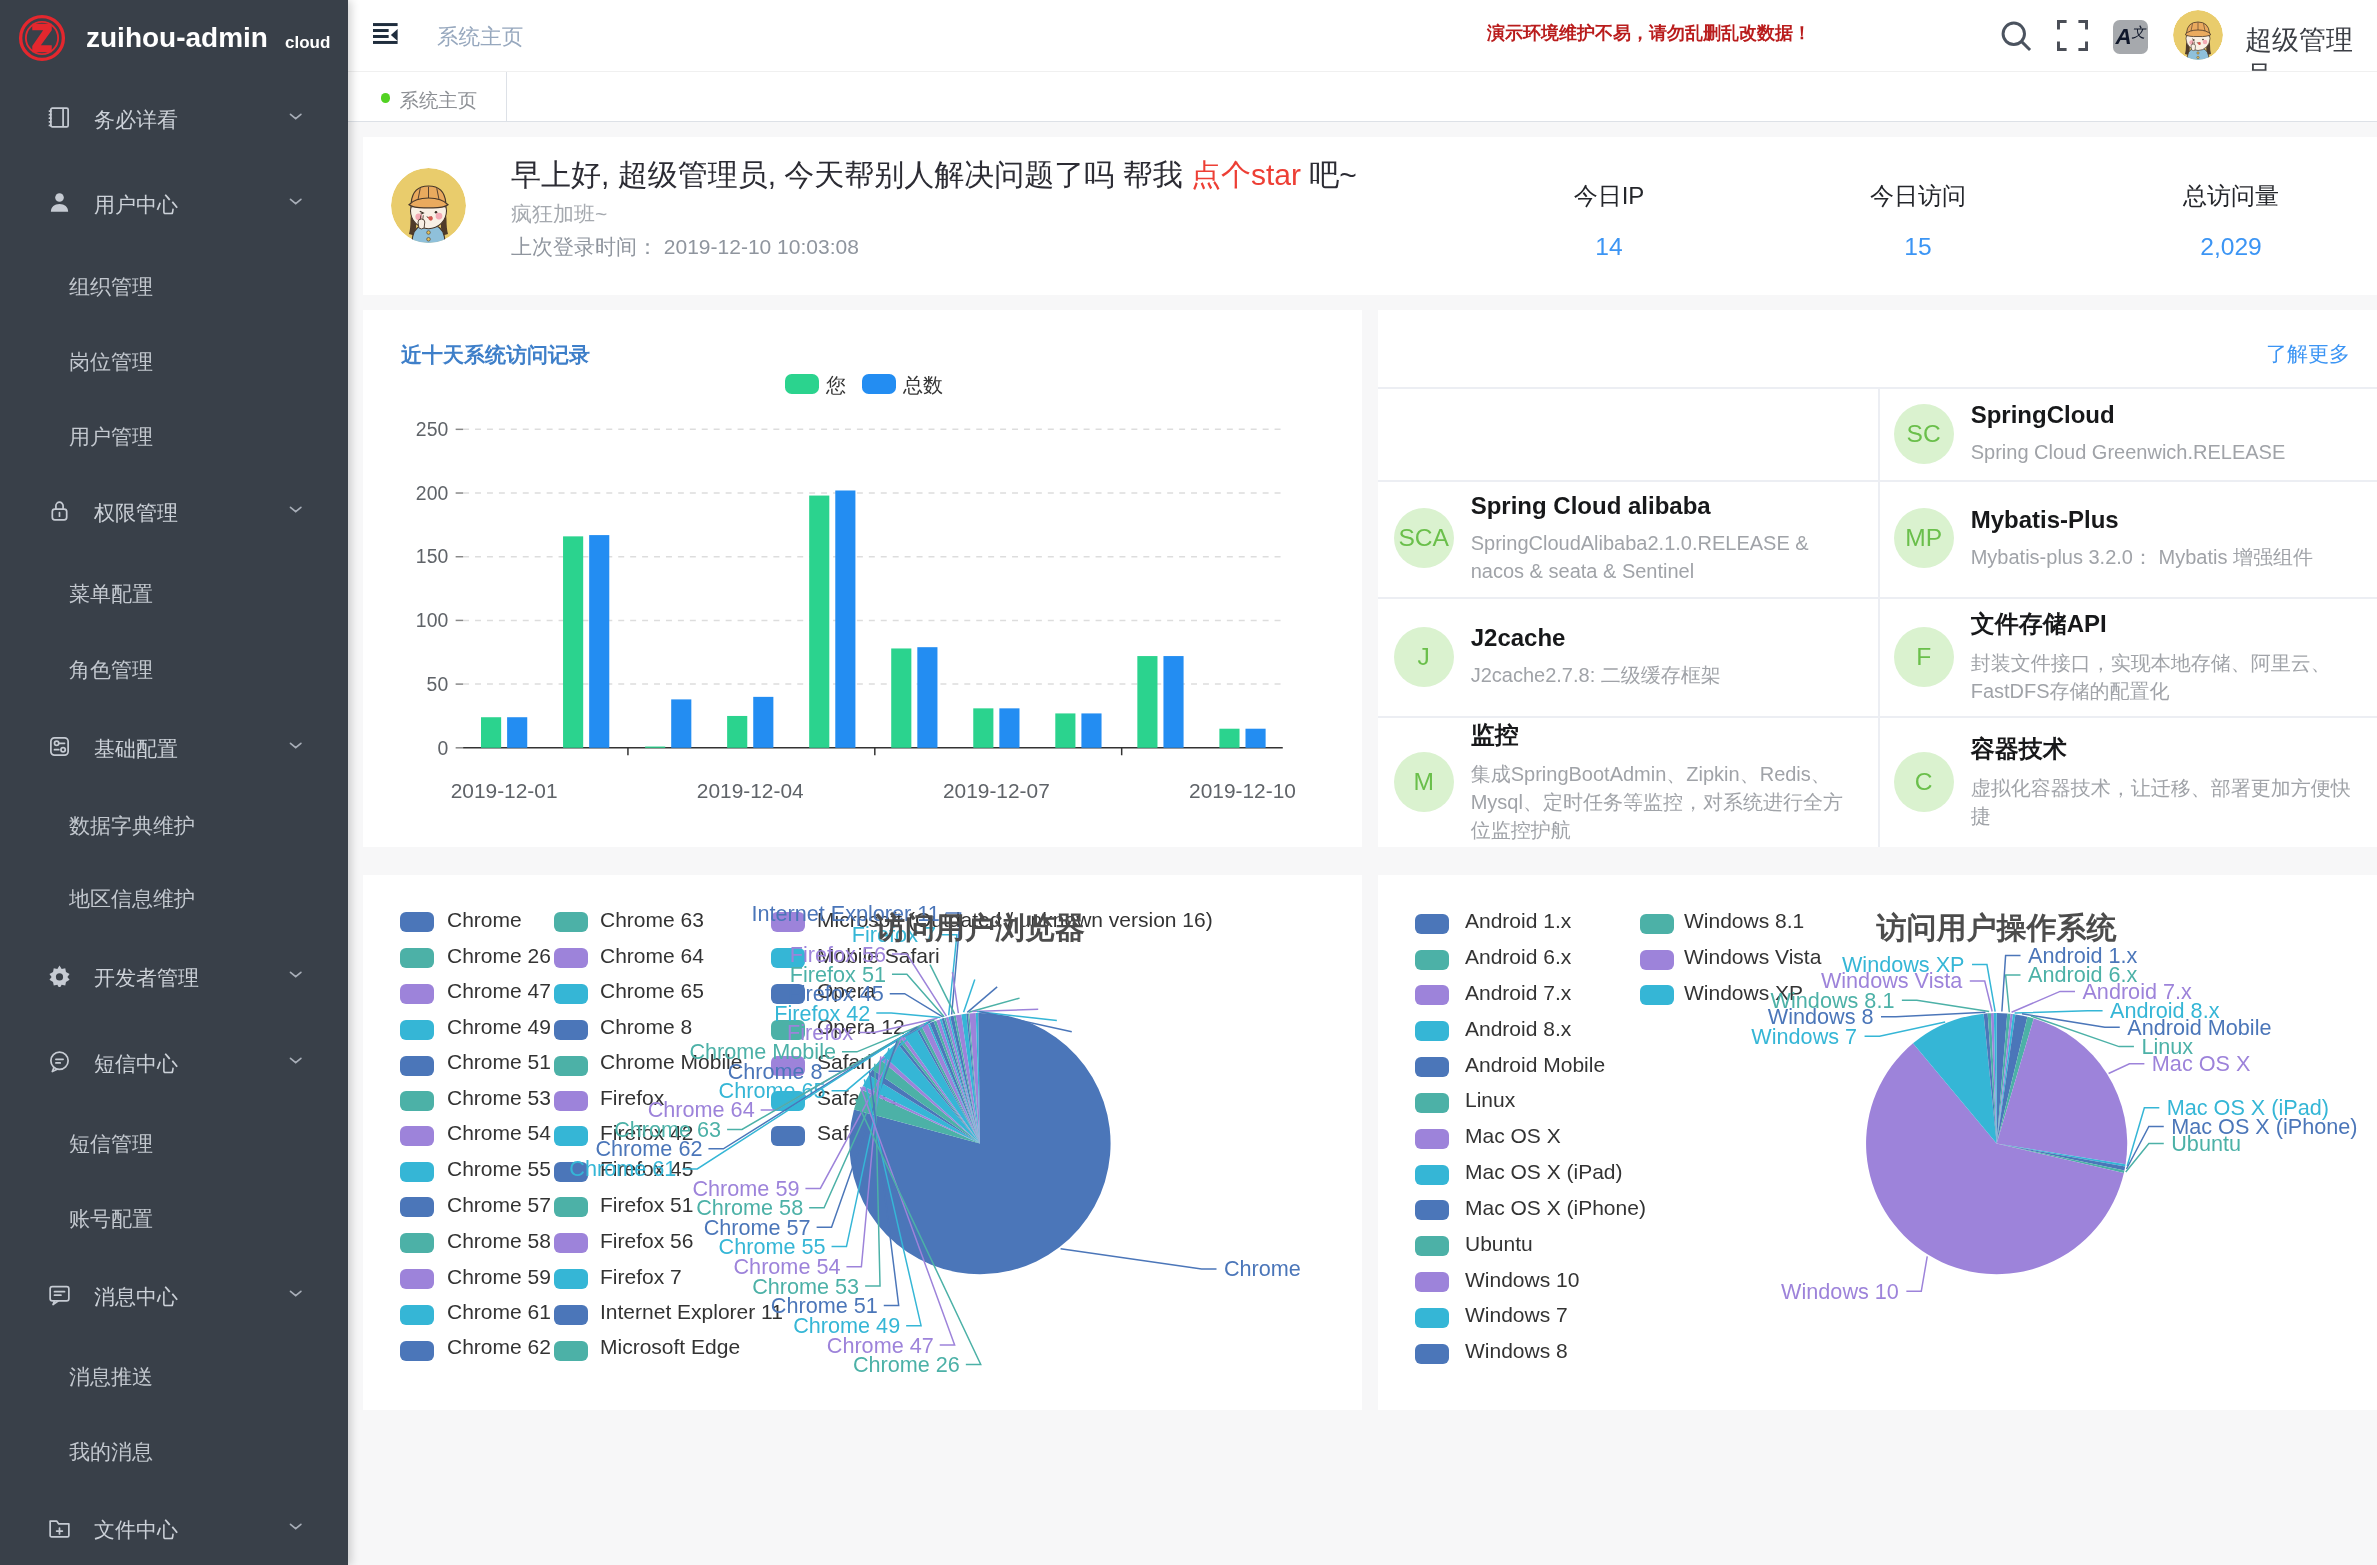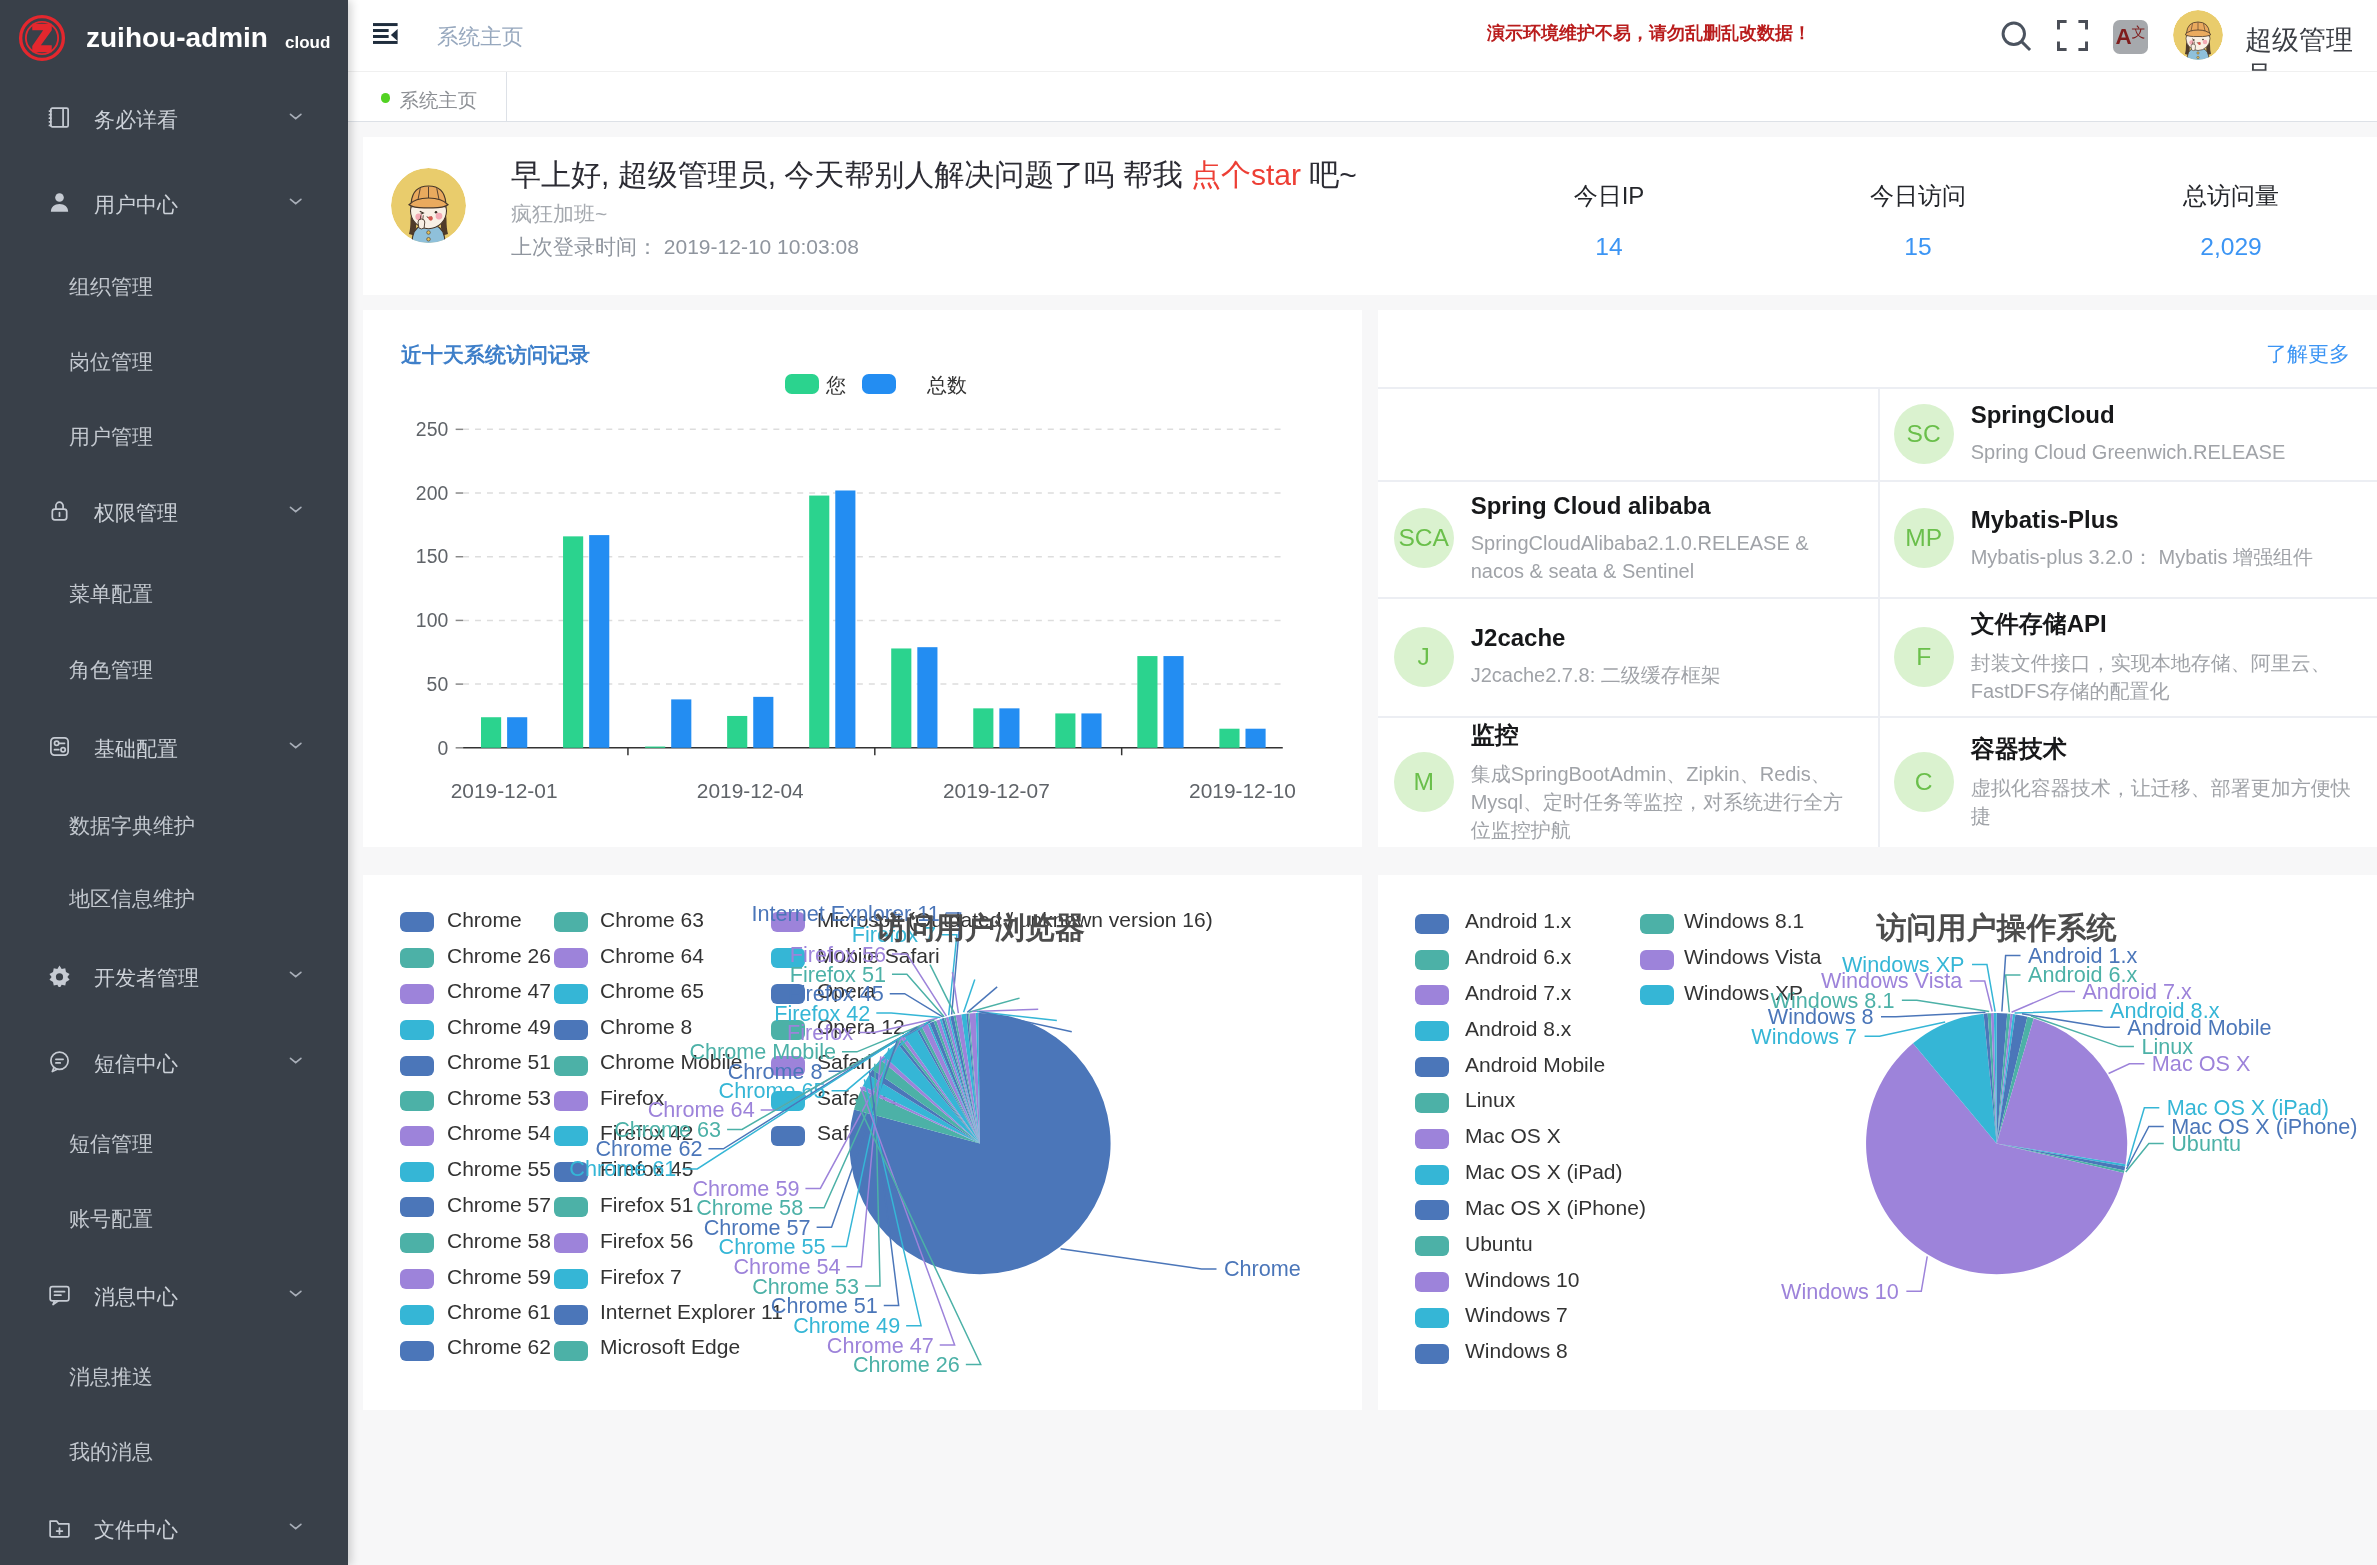--- a/index.html
+++ b/index.html
@@ -7,21 +7,21 @@
 .lt { position:absolute; left:86px; top:22.4px; color:#fff; font-size:28px; font-weight:bold; letter-spacing:0; }
 .lc { position:absolute; left:285px; top:33px; color:#fff; font-size:17px; font-weight:bold; }
 .mi { position:absolute; left:0; width:100%; height:78px; }
 .mt { position:absolute; left:94px; top:28px; font-size:21px; color:#ccd1d8; }
 .ms { position:absolute; left:69px; top:28px; font-size:21px; color:#c3c8cf; }
 .chev { position:absolute; left:289px; }
 .main { position:absolute; left:348px; top:0; width:2030px; height:1566px; }
 .navbar { position:absolute; left:0; top:0; width:100%; height:71px; background:#fff; }
 .crumb { position:absolute; left:89px; top:22.4px; font-size:21.6px; color:#97a8be; }
 .warn { position:absolute; left:1139px; top:21px; font-size:18px; font-weight:bold; color:#b91c1c; }
-.lang { position:absolute; left:1765px; top:20px; width:35px; height:34px; background:#a6a9ad; border-radius:6.7px; color:#7f1d1d; text-align:center; line-height:33px; }
+.lang { position:absolute; left:1765px; top:20px; width:35px; height:34px; background:#a6a9ad; border-radius:6.7px; color:#0f172a; text-align:center; line-height:33px;font-style:italic; }
 .hava { position:absolute; left:1825px; top:10.4px; width:50px; height:50px; border-radius:50%; overflow:hidden; }
 .uname { position:absolute; left:1897px; top:22.4px; font-size:27px; color:#3c3f45; }
 .tags { position:absolute; left:0; top:71px; width:100%; height:51px; background:#fff; border-top:0.7px solid #f0f0f0; border-bottom:1.5px solid #dde1e7; }
 .tab { position:absolute; left:1.5px; top:0; width:157px; height:49px; background:#fff; border-right:1.5px solid #dde1e7; }
 .dot { position:absolute; left:31px; top:21px; width:9.7px; height:9.7px; border-radius:50%; background:#52d222; }
 .tabt { position:absolute; left:50px; top:15px; font-size:19.4px; color:#8d9095; }
 .content { position:absolute; left:0; top:122px; width:2030px; height:1443px; }
 .card { position:absolute; background:#fff; overflow:hidden; }
 .g1 { position:absolute; left:148px; top:18px; font-size:30px; color:#2c2c34; }
 .g2 { position:absolute; left:148px; top:63px; font-size:21px; color:#a5a9af; }
@@ -276,21 +276,21 @@
         <div class="stat" style="left:1756px">
           <div class="sl">总访问量</div>
           <div class="sv">2,029</div>
         </div>
       </div>
   <div class="card" style="left:15px;top:188px;width:999px;height:537px">
         <div class="ct">近十天系统访问记录</div>
         <div class="leg" style="left:422px;top:64px;background:#2bd38e"></div>
         <div class="legt" style="left:463px;top:62px">您</div>
         <div class="leg" style="left:499px;top:64px;background:#238df2"></div>
-        <div class="legt" style="left:564px;top:62px">总数</div>
+        <div class="legt" style="left:540px;top:62px">总数</div>
         <svg style="position:absolute;left:0;top:0" width="999" height="537" viewBox="0 0 1339 720">
           <line x1="124" y1="587.0" x2="134" y2="587.0" stroke="#888" stroke-width="2"></line>
           <text x="114" y="596.0" font-size="26" fill="#5f6368" text-anchor="end">0</text>
           <line x1="134" y1="501.6" x2="1233" y2="501.6" stroke="#ddd" stroke-width="2" stroke-dasharray="8 8"></line>
           <line x1="124" y1="501.6" x2="134" y2="501.6" stroke="#888" stroke-width="2"></line>
           <text x="114" y="510.6" font-size="26" fill="#5f6368" text-anchor="end">50</text>
           <line x1="134" y1="416.2" x2="1233" y2="416.2" stroke="#ddd" stroke-width="2" stroke-dasharray="8 8"></line>
           <line x1="124" y1="416.2" x2="134" y2="416.2" stroke="#888" stroke-width="2"></line>
           <text x="114" y="425.2" font-size="26" fill="#5f6368" text-anchor="end">100</text>
           <line x1="134" y1="330.8" x2="1233" y2="330.8" stroke="#ddd" stroke-width="2" stroke-dasharray="8 8"></line>

